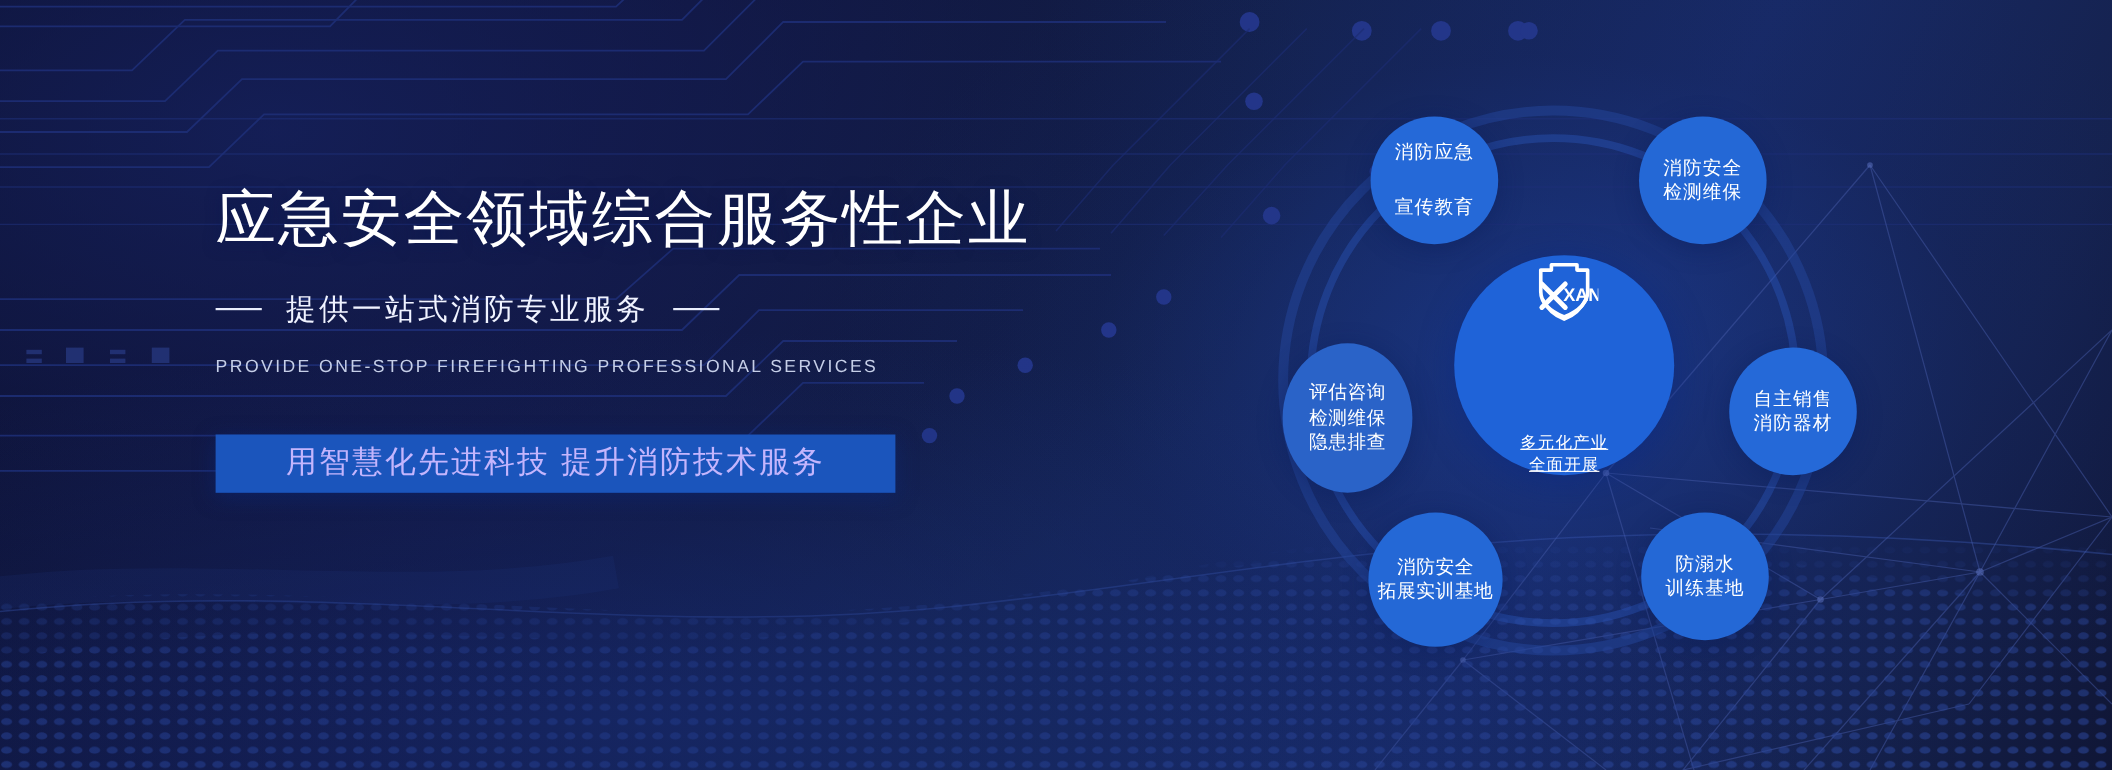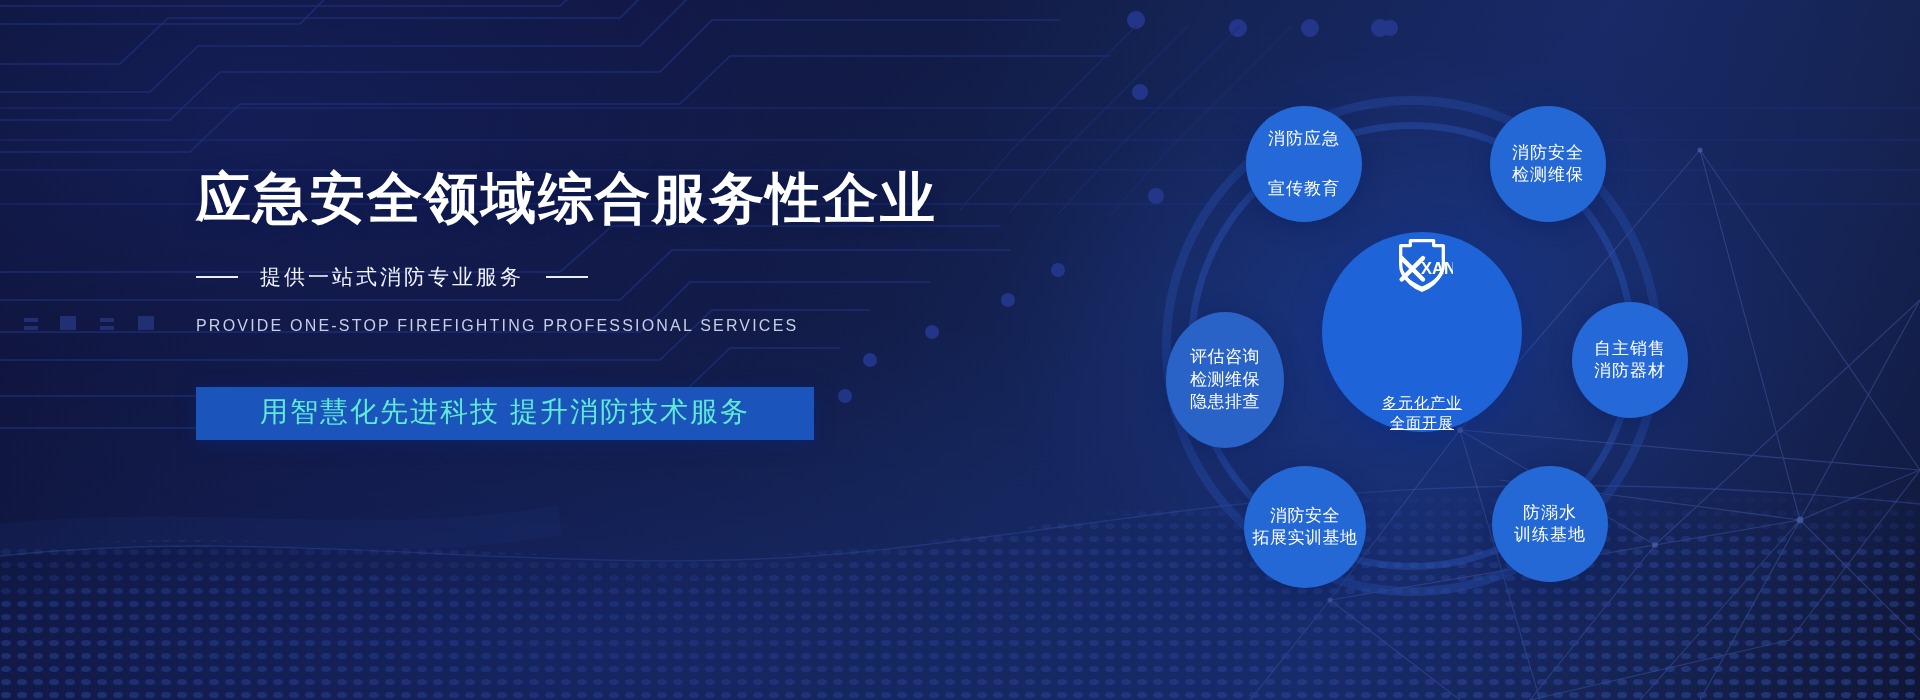--- a/index.html
+++ b/index.html
@@ -22,39 +22,39 @@
   #banner::after{
     content:""; position:absolute; inset:0;
     background:radial-gradient(ellipse 1500px 500px at 600px 650px, rgba(24,46,120,0.55) 0%, rgba(0,0,0,0) 70%);
     pointer-events:none;
   }
   .bg-layer { position:absolute; inset:0; width:1920px; height:700px; }
 
   
   .text-block { position:absolute; left:196px; top:168px; width:720px; z-index:20; }
   .headline {
-    font-size:55px; font-weight:bold; color:#ffffff;
+    font-size:55px; font-weight:normal; color:#ffffff;
     letter-spacing:2px; line-height:1.1; white-space:nowrap;
     text-shadow:0 2px 14px rgba(0,20,80,.55);
   }
   .sub-row {
     display:flex; align-items:center; gap:22px;
     margin-top:34px; white-space:nowrap;
   }
   .dash { display:block; width:42px; height:2px; background:#e9eefc; flex:none; }
   .subhead {
-    font-size:21px; color:#f0f3ff; letter-spacing:3px; font-weight:400;
+    font-size:27px; color:#f0f3ff; letter-spacing:3px; font-weight:400;
   }
   .eng {
     margin-top:26px; font-size:16px; color:#c6cfe8;
     letter-spacing:2.2px; white-space:nowrap;
   }
   .cta {
     margin-top:52px; display:inline-flex; align-items:center; justify-content:center;
-    background:#1b55bc; color:#5eead4;
+    background:#1b55bc; color:#c4b5fd;
     font-size:28px; letter-spacing:2px; font-weight:400;
     padding:14px 30px 16px 30px;
     min-width:618px; height:53px;
     box-shadow:0 4px 18px rgba(10,40,120,.5);
     border:none; cursor:pointer;
     white-space:nowrap;
   }
 
   
   .diagram {
@@ -79,21 +79,21 @@
     cursor:pointer;
     box-shadow:0 4px 22px rgba(8,28,90,.45);
   }
   .bubble span { display:block; white-space:nowrap; }
   .b-small { width:116px; height:116px; font-size:17px; letter-spacing:1px; }
   .b-wide  { width:122px; height:122px; font-size:17px; letter-spacing:.5px; }
   .b-tall  { width:118px; height:128px; font-size:17px; letter-spacing:.5px; }
 
   .b-tl { left:124px; top:28px;  background:#2569d8;gap:28px; }
   .b-tr { left:368px; top:28px;  background:#2468d6; }
-  .b-r  { left:450px; top:224px; background:#2569d8; }
+  .b-r  { left:450px; top:238px; background:#2569d8; }
   .b-br { left:370px; top:388px; background:#2468d6; }
   .b-bl { left:122px; top:388px; background:#2468d6; }
   .b-l  { left:44px;  top:234px; background:#2a63c8; width:118px; height:136px; }
 
   .bubble-center {
     position:absolute; left:200px; top:154px;
     width:200px; height:200px; border-radius:50%;
     background:#1f63d8;
     display:flex; flex-direction:column;
     align-items:center; justify-content:space-between;

